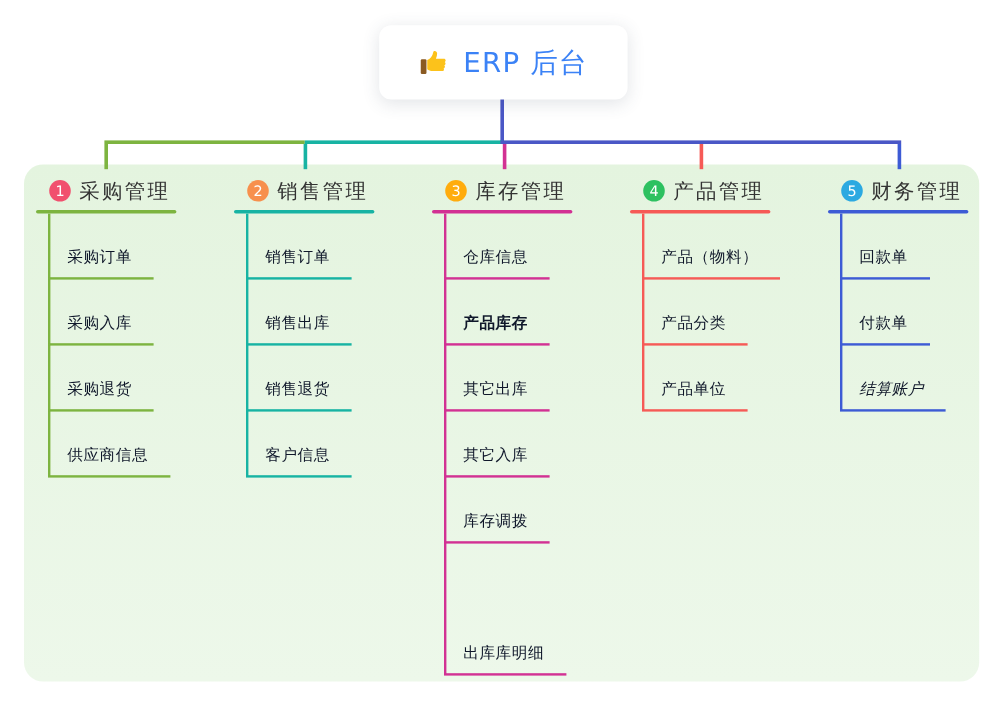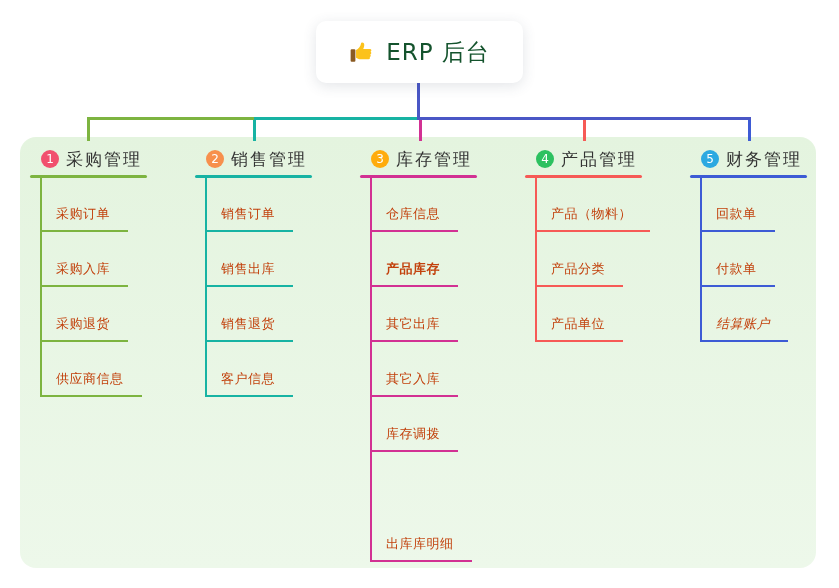--- a/index.html
+++ b/index.html
@@ -8,39 +8,39 @@
   .stage { position:relative; width:839px; height:588px; background:#ffffff; }
 
   
   .panel { position:absolute; left:20px; top:137px; width:796px; height:431px;
     border-radius:16px; background:linear-gradient(180deg,#e4f4df 0%,#edf8ea 100%); }
 
   
   .root-node { position:absolute; left:316px; top:21px; width:207px; height:62px;
     background:#ffffff; border-radius:10px; box-shadow:0 3px 14px rgba(60,70,90,.14);
     display:flex; align-items:center; justify-content:center; gap:11px; z-index:5; }
-  .root-label { font-size:23px; color:#14532d; letter-spacing:1px; font-weight:500; }
+  .root-label { font-size:23px; color:#3b82f6; letter-spacing:1px; font-weight:500; }
   .thumb-icon { width:26px; height:26px; display:inline-block; }
 
   
   .seg  { position:absolute; height:3px; top:117px; z-index:2; }
   .vert { position:absolute; width:3px; z-index:2; }
   .drop { position:absolute; width:3px; top:120px; height:21px; z-index:3; }
 
   
   .branch { position:absolute; top:146px; width:117px; z-index:4; }
   .branch-head { display:flex; align-items:center; gap:7px; padding-left:11px; height:26px; cursor:default; }
   .badge { width:18px; height:18px; border-radius:50%; color:#ffffff; font-size:12px;
     display:flex; align-items:center; justify-content:center; flex:0 0 18px; line-height:1; }
   .branch-label { font-size:17px; letter-spacing:2px; color:#333333; white-space:nowrap; }
   .head-underline { height:3px; width:117px; margin-top:3px; border-radius:2px; }
   .trunk { position:absolute; left:10px; top:32px; width:2px; }
   .child { position:absolute; left:10px; padding:0 18px 7px 16px; border-bottom:2px solid;
     line-height:19px; white-space:nowrap; }
-  .child-label { font-size:13px; color:#c2410c; letter-spacing:0.5px; }
+  .child-label { font-size:13px; color:#0f172a; letter-spacing:0.5px; }
 </style>
 </head>
 <body>
 
 <div class="stage">
 
   <div class="panel"></div>
 
   <div class="vert" style="left: 417px; top: 82px; height: 38px; background: rgb(74, 87, 198);"></div>
   <div class="seg" style="left: 87px; width: 167px; background: rgb(125, 180, 64);"></div>

